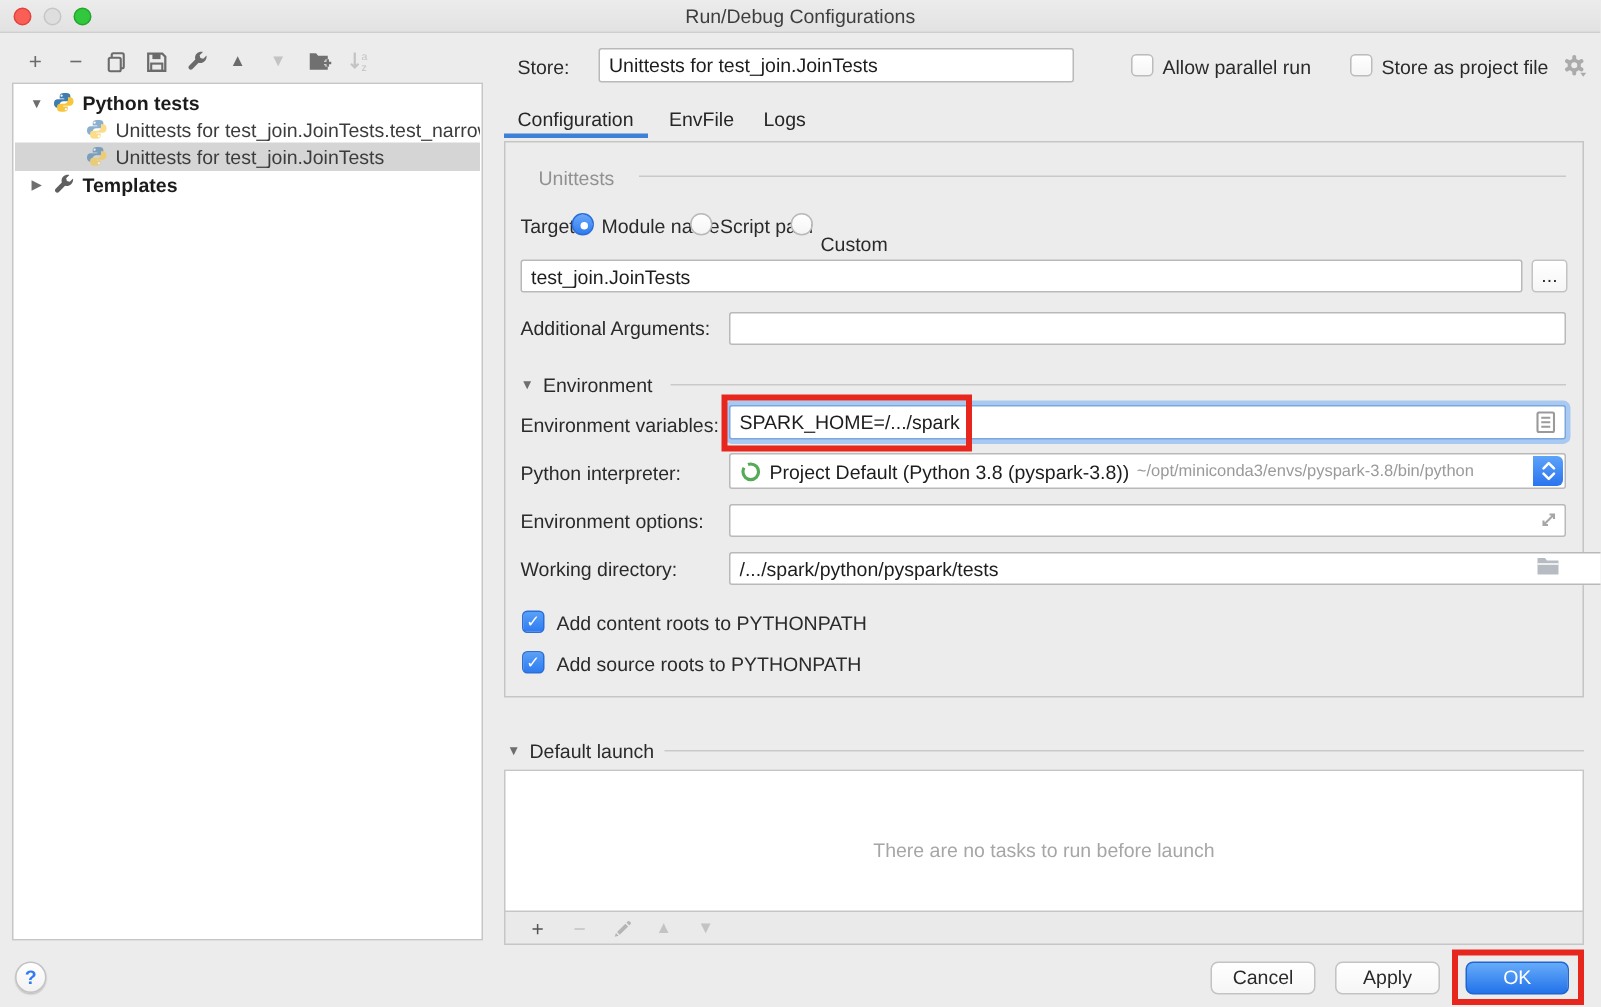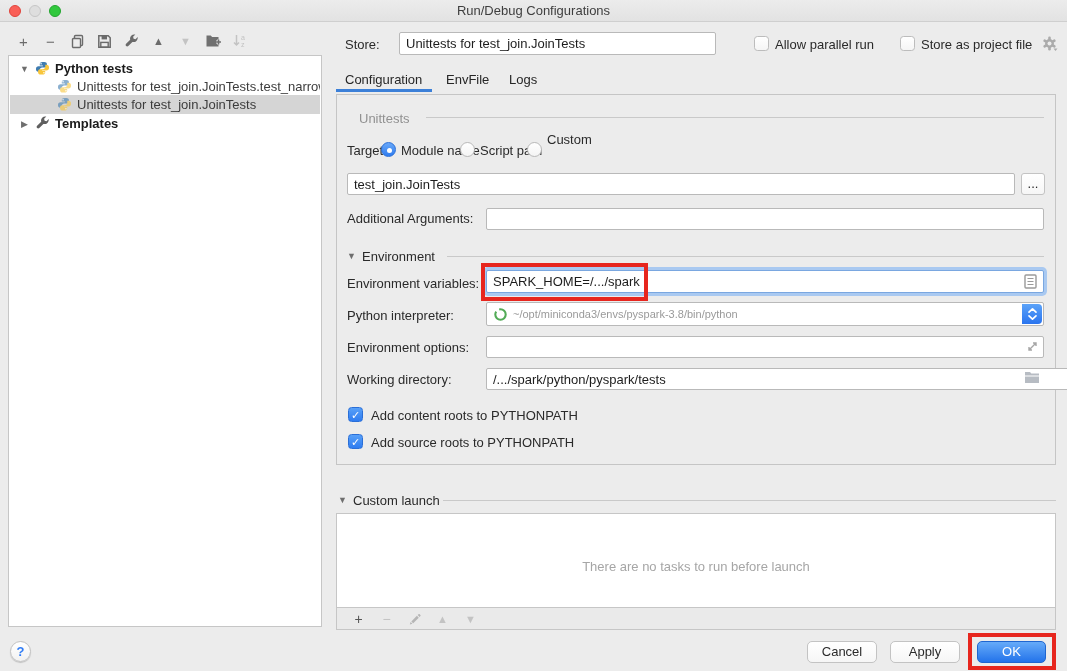--- a/index.html
+++ b/index.html
@@ -204,21 +204,21 @@
 
 <span class="lbl grey" style="left:359px;top:111px">Unittests</span>
 <div class="sec-line" style="left:426px;top:117px;width:618px"></div>
 
 <span class="lbl" style="left:347px;top:143px">Target:</span>
 <span class="radio sel" style="left:381px;top:142px"></span>
 <span class="lbl" style="left:401px;top:143px">Module name</span>
 <span class="radio unsel" style="left:460px;top:142px"></span>
 <span class="lbl" style="left:480px;top:143px">Script path</span>
 <span class="radio unsel" style="left:527px;top:142px"></span>
-<span class="lbl" style="left:547px;top:132px">Custom</span>
+<span class="lbl" style="left:547px;top:155px">Custom</span>
 
 <input class="fld" style="left: 347px; top: 173px; width: 668px; height: 22px;" value="test_join.JoinTests">
 <button class="btn" style="left:1021px;top:173px;width:24px;height:22px;border-radius:3px">...</button>
 
 <span class="lbl" style="left:347px;top:211px">Additional Arguments:</span>
 <input class="fld" style="left: 486px; top: 208px; width: 558px; height: 22px;" value="">
 
 <span class="sec-tri" style="left:347px;top:251px">▼</span>
 <span class="lbl" style="left:362px;top:249px">Environment</span>
 <div class="sec-line" style="left:447px;top:256px;width:597px"></div>
@@ -230,20 +230,21 @@
       <rect x="1" y="1" width="11" height="13" rx="1" fill="none" stroke="#9a9a9a" stroke-width="1.4"></rect>
       <path d="M3.5 4.5h6M3.5 7.5h6M3.5 10.5h6" stroke="#9a9a9a" stroke-width="1.2"></path>
     </svg>
 </span>
 
 <span class="lbl" style="left:347px;top:308px">Python interpreter:</span>
 <div class="fld combo" style="left:486px;top:302px;width:558px;height:24px">
   <svg width="15" height="15" viewBox="0 0 15 15">
       <circle cx="7.5" cy="7.5" r="5.2" fill="none" stroke="#53ab57" stroke-width="2.1" stroke-dasharray="19 3.5"></circle>
     </svg>
+  <span>Project Default (Python 3.8 (pyspark-3.8))</span>
   <span class="path">~/opt/miniconda3/envs/pyspark-3.8/bin/python</span>
   <span class="combo-btn">
     <svg width="11" height="14" viewBox="0 0 11 14">
         <path d="M2 5.2 5.5 1.8 9 5.2M2 8.8 5.5 12.2 9 8.8" fill="none" stroke="#fff" stroke-width="1.7" stroke-linecap="round" stroke-linejoin="round"></path>
       </svg>
   </span>
 </div>
 
 <span class="lbl" style="left:347px;top:340px">Environment options:</span>
 <input class="fld" style="left: 486px; top: 336px; width: 558px; height: 22px; padding-right: 24px;" value="">
@@ -261,21 +262,21 @@
       <path d="M1 5h14" stroke="#fff" stroke-width="1"></path>
     </svg>
 </span>
 
 <span class="cb on" style="left:348px;top:407px">✓</span>
 <span class="lbl" style="left:371px;top:408px">Add content roots to PYTHONPATH</span>
 <span class="cb on" style="left:348px;top:434px">✓</span>
 <span class="lbl" style="left:371px;top:435px">Add source roots to PYTHONPATH</span>
 
 <span class="sec-tri" style="left:338px;top:495px">▼</span>
-<span class="lbl" style="left:353px;top:493px">Custom launch</span>
+<span class="lbl" style="left:353px;top:493px">Default launch</span>
 <div class="sec-line" style="left:443px;top:500px;width:613px"></div>
 
 <div class="bl-list">
   <div class="bl-empty" style="margin-top:18px">There are no tasks to run before launch</div>
 </div>
 <div class="bl-strip">
   <span class="tbi" style="font-size:14px;color:#555">+</span>
   <span class="tbi dis" style="font-size:14px">−</span>
   <span class="tbi">
     <svg width="13" height="13" viewBox="0 0 14 14">

